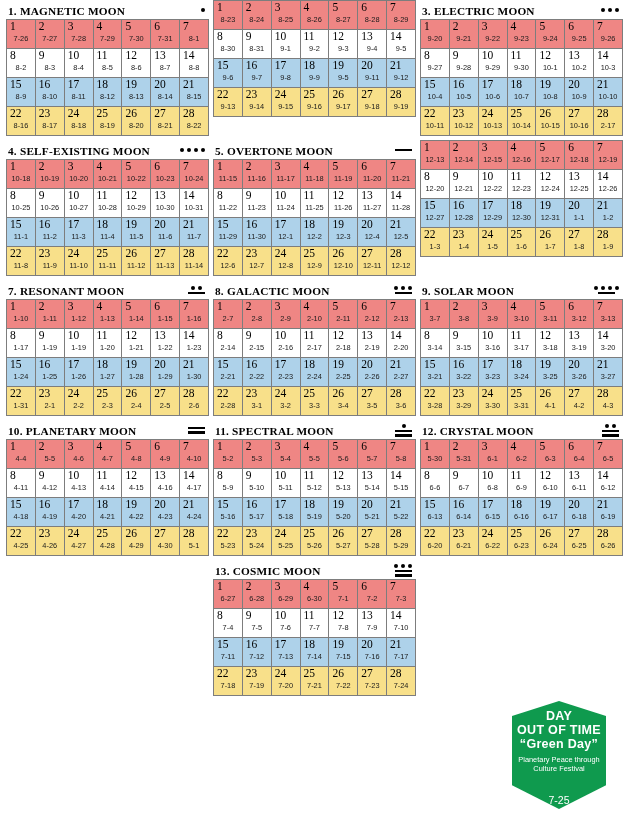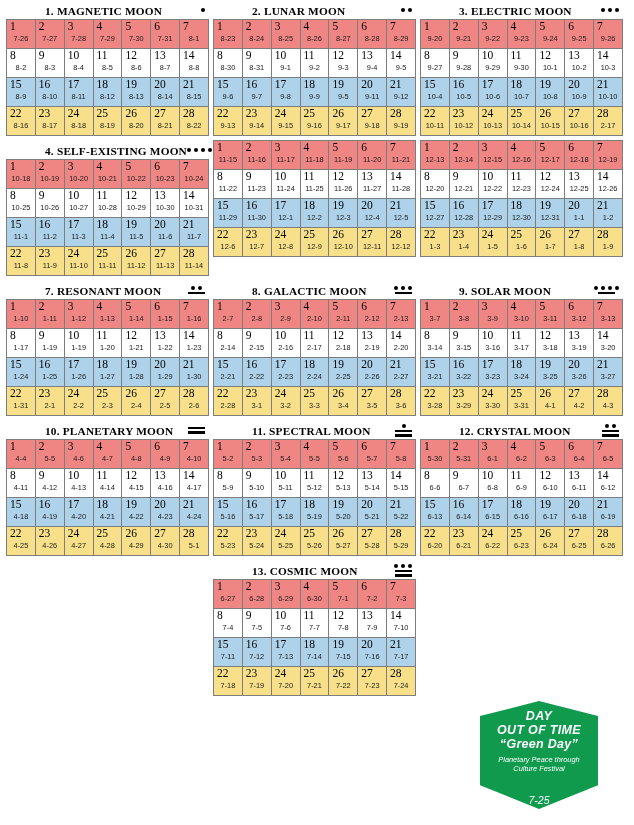--- a/index.html
+++ b/index.html
@@ -38,21 +38,20 @@
     height: 19px;
   }
   .moon-title {
     font-size: 11.3px;
     font-weight: bold;
     letter-spacing: 0.2px;
     color: #000;
     white-space: nowrap;
     font-family: "Liberation Serif", serif;
     text-transform: uppercase;
-    margin-left: 37px;
   }
   .moon-glyph {
     display: flex;
     align-items: center;
     justify-content: flex-end;
     height: 14px;
     padding-right: 2px;
   }
   .dots {
     display: flex;
@@ -113,25 +112,24 @@
     height: 12px;
   }
   tr.r-red td  { background: #ef8684; }
   tr.r-white td{ background: #ffffff; }
   tr.r-blue td { background: #aed2ea; }
   tr.r-yellow td{ background: #f8e08a; }
 
   
   .doot {
     position: absolute;
-    right: 36px;
+    right: 28px;
     bottom: 16px;
-    width: 118px;
+    width: 94px;
     height: 108px;
-    font-style: italic;
   }
   .doot-shape {
     position: absolute;
     inset: 0;
     background: #0f9a4e;
     clip-path: polygon(0% 14%, 50% 0%, 100% 14%, 100% 78%, 50% 100%, 0% 78%);
     border-radius: 10px;
   }
   .doot-text {
     position: absolute;
@@ -342,31 +340,20 @@
                   <div class="cell">
                     <div class="kin">28</div>
                     <div class="greg">8-22</div>
                   </div>
                 </td>
               </tr>
             </tbody>
           </table>
         </div>
         <div class="moon">
-          <div class="moon-head">
-            <div class="moon-title">2. LUNAR MOON</div>
-            <div class="moon-glyph">
-              <div class="glyph-stack">
-                <div class="dots">
-                  <span class="dot"></span>
-                  <span class="dot"></span>
-                </div>
-              </div>
-            </div>
-          </div>
           <table class="moon-table">
             <tbody>
               <tr class="r-red">
                 <td>
                   <div class="cell">
                     <div class="kin">1</div>
                     <div class="greg">8-23</div>
                   </div>
                 </td>
                 <td>
@@ -926,20 +913,30 @@
                   <div class="cell">
                     <div class="kin">28</div>
                     <div class="greg">11-14</div>
                   </div>
                 </td>
               </tr>
             </tbody>
           </table>
         </div>
         <div class="moon">
+          <div class="moon-head">
+            <div class="moon-title">5. OVERTONE MOON</div>
+            <div class="moon-glyph">
+              <div class="glyph-stack">
+                <div class="bars">
+                  <span class="bar"></span>
+                </div>
+              </div>
+            </div>
+          </div>
           <table class="moon-table">
             <tbody>
               <tr class="r-red">
                 <td>
                   <div class="cell">
                     <div class="kin">1</div>
                     <div class="greg">11-15</div>
                   </div>
                 </td>
                 <td>

